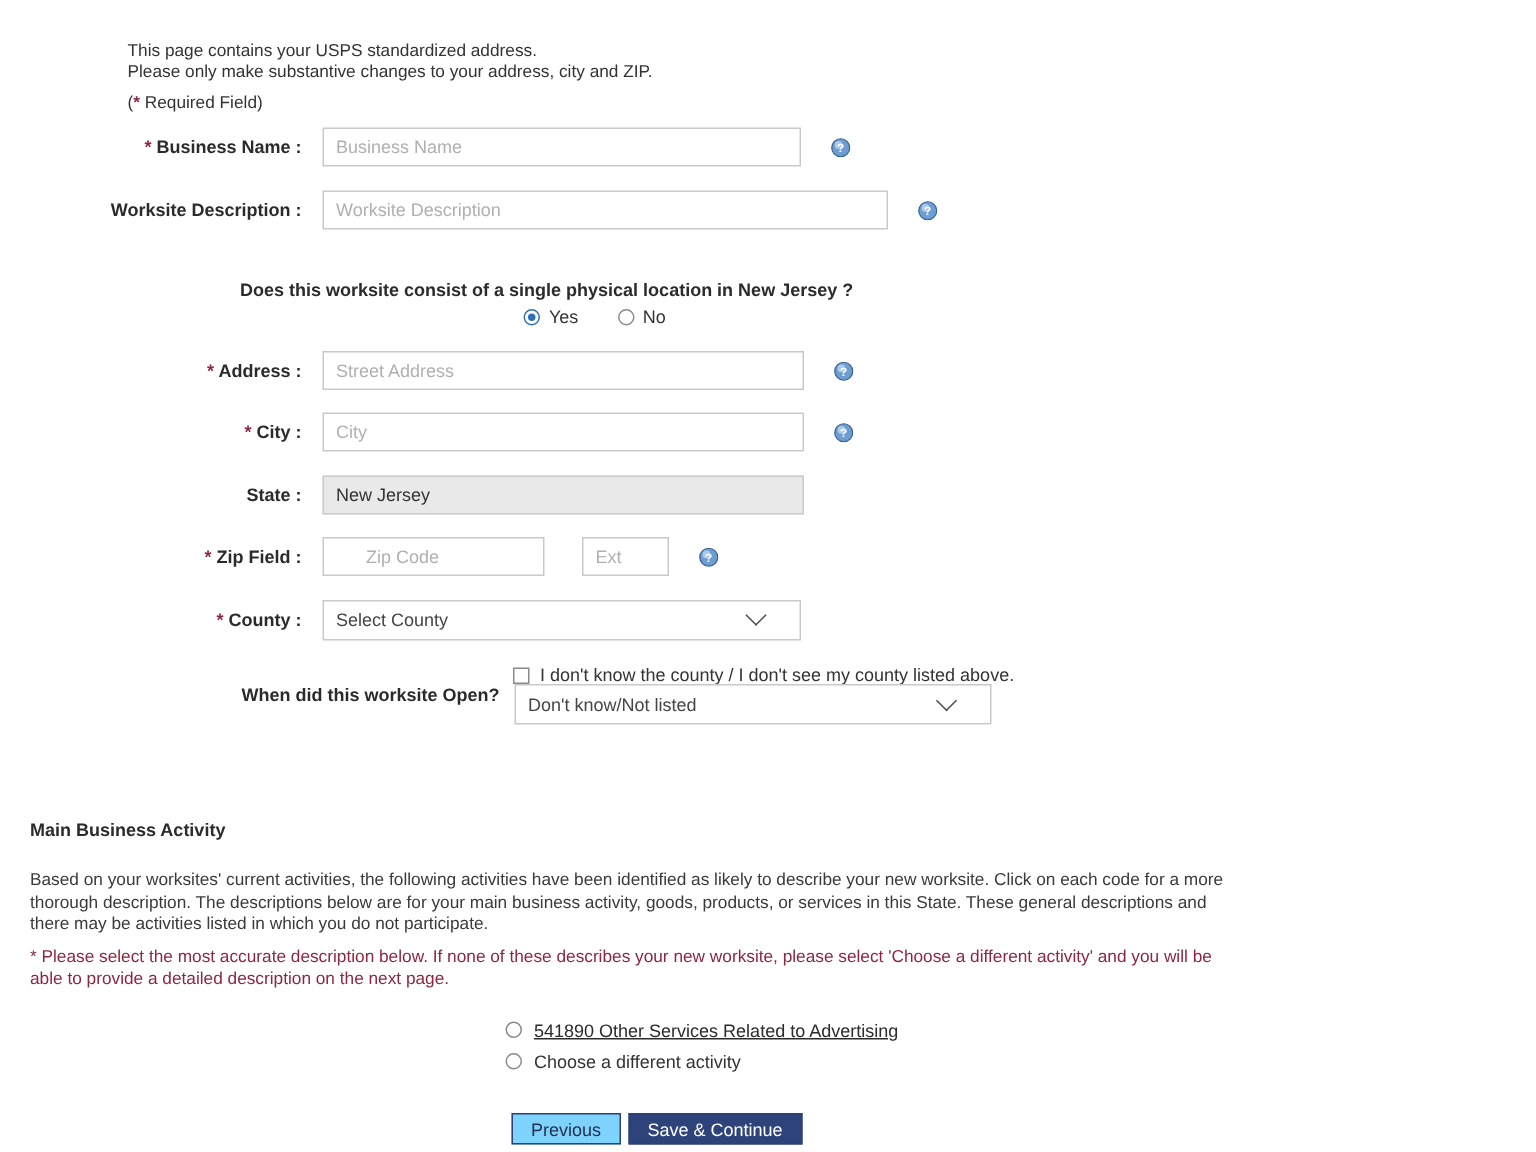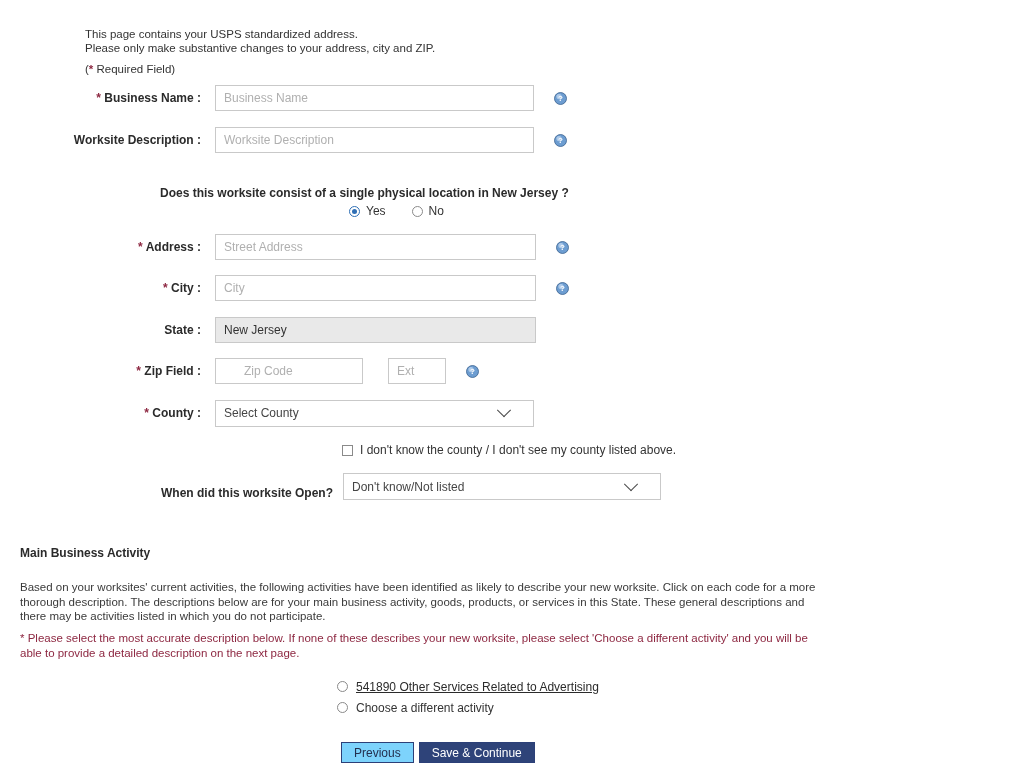--- a/index.html
+++ b/index.html
@@ -174,23 +174,23 @@
     gap: 7px;
     font-size: 12px;
     color: #333333;
     white-space: nowrap;
   }
 
   
   .open-row {
     position: absolute;
     left: 0px;
-    top: 473px;
-    display: flex;
-    align-items: flex-end;
+    top: 456px;
+    display: flex;
+    align-items: flex-start;
   }
   .open-row .flabel {
     width: 343px;
     padding-right: 10px;
   }
 
   
   .mba-title {
     position: absolute;
     left: 20px;
@@ -291,21 +291,21 @@
       <circle cx="5" cy="4.6" r="2.6" fill="#c4daf0" opacity="0.75"></circle>
       <text x="6.5" y="9.4" font-size="8" font-family="Liberation Sans, sans-serif" fill="#ffffff" text-anchor="middle" font-weight="bold">?</text>
     </svg>
   </span>
 </div>
 
 <div class="frow" style="left:0px; top:127px;">
   <div class="flabel">
     <span>Worksite Description :</span>
   </div>
-  <input class="finput" style="width: 319px;" type="text" placeholder="Worksite Description">
+  <input class="finput" style="width: 377px;" type="text" placeholder="Worksite Description">
   <span class="help-icon">
     <svg width="13" height="13" viewBox="0 0 13 13">
       <circle cx="6.5" cy="6.5" r="6" fill="#6d9dd1" stroke="#39618f" stroke-width="0.8"></circle>
       <circle cx="5" cy="4.6" r="2.6" fill="#c4daf0" opacity="0.75"></circle>
       <text x="6.5" y="9.4" font-size="8" font-family="Liberation Sans, sans-serif" fill="#ffffff" text-anchor="middle" font-weight="bold">?</text>
     </svg>
   </span>
 </div>
 
 <div class="question">Does this worksite consist of a single physical location in New Jersey ?</div>

